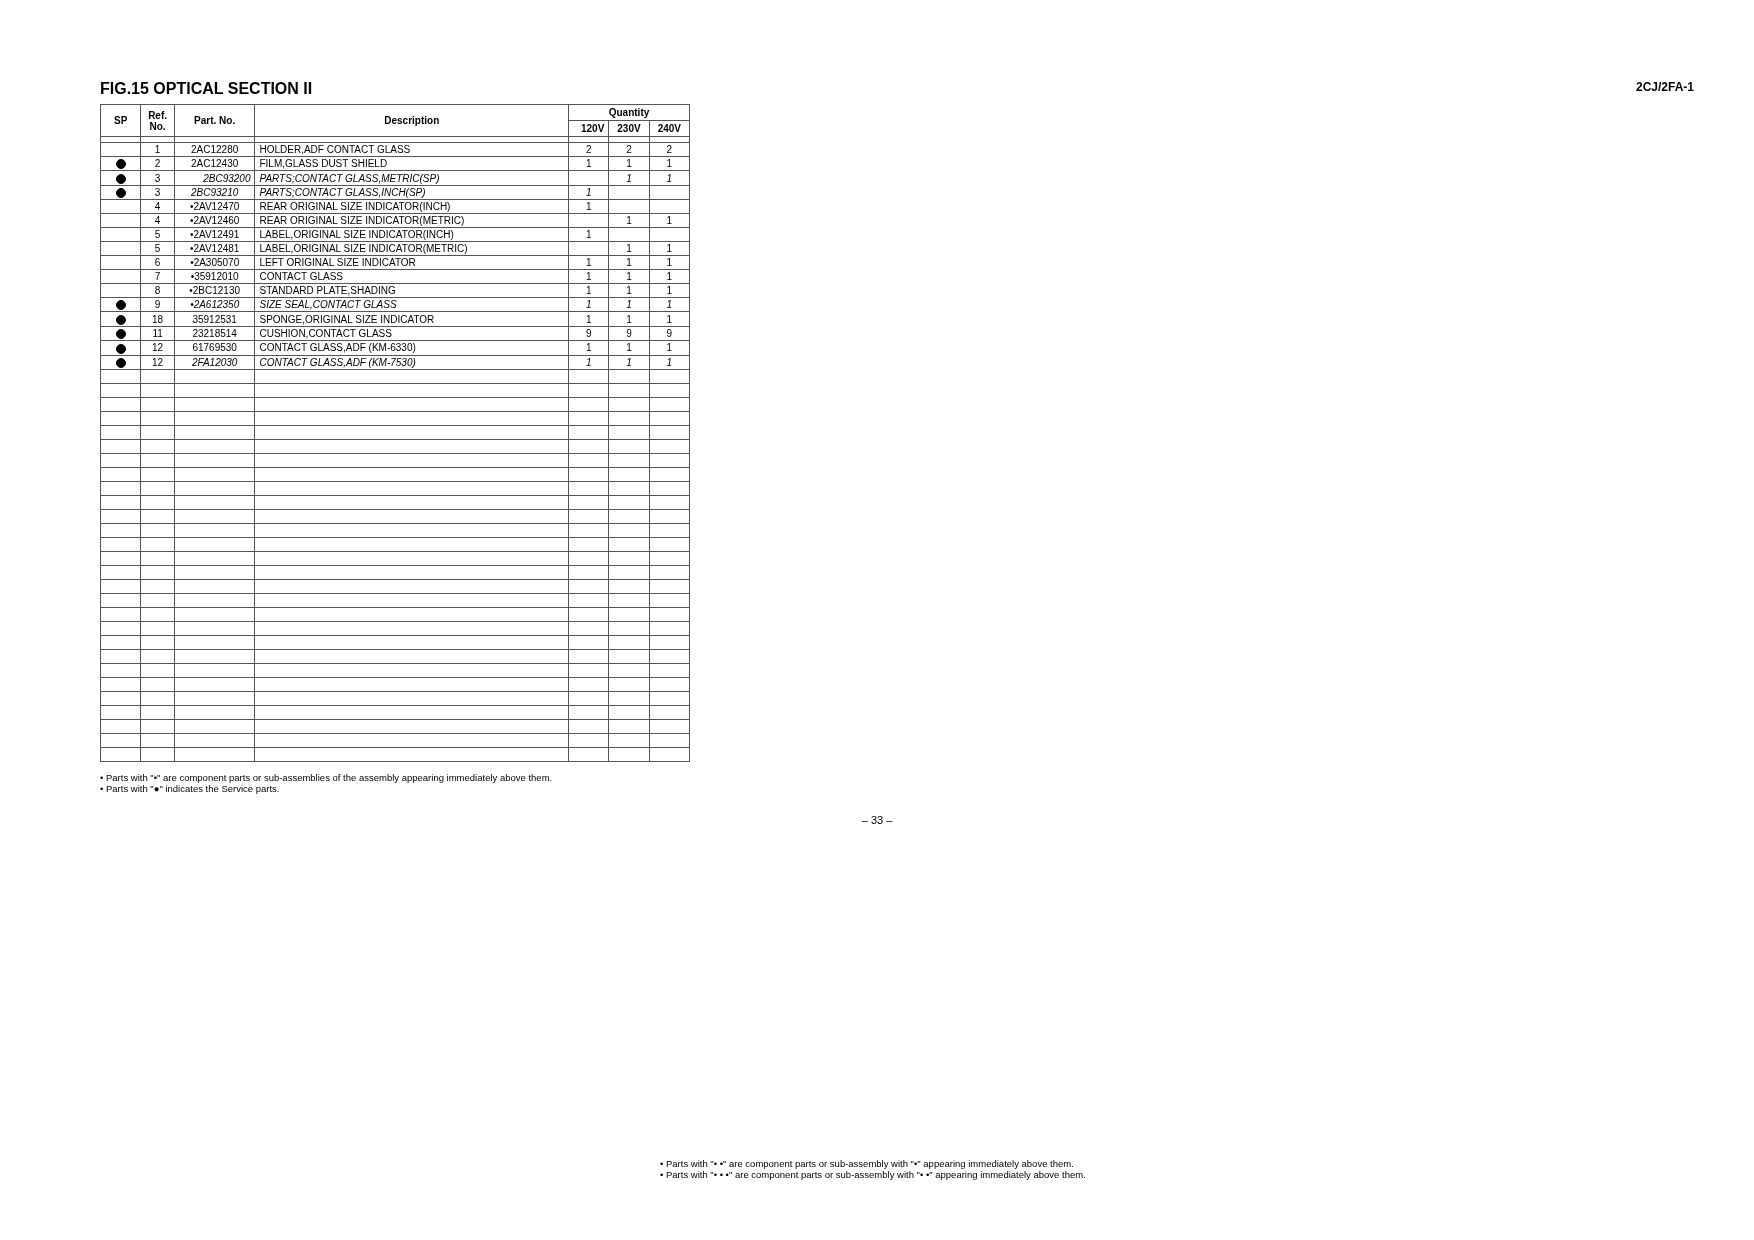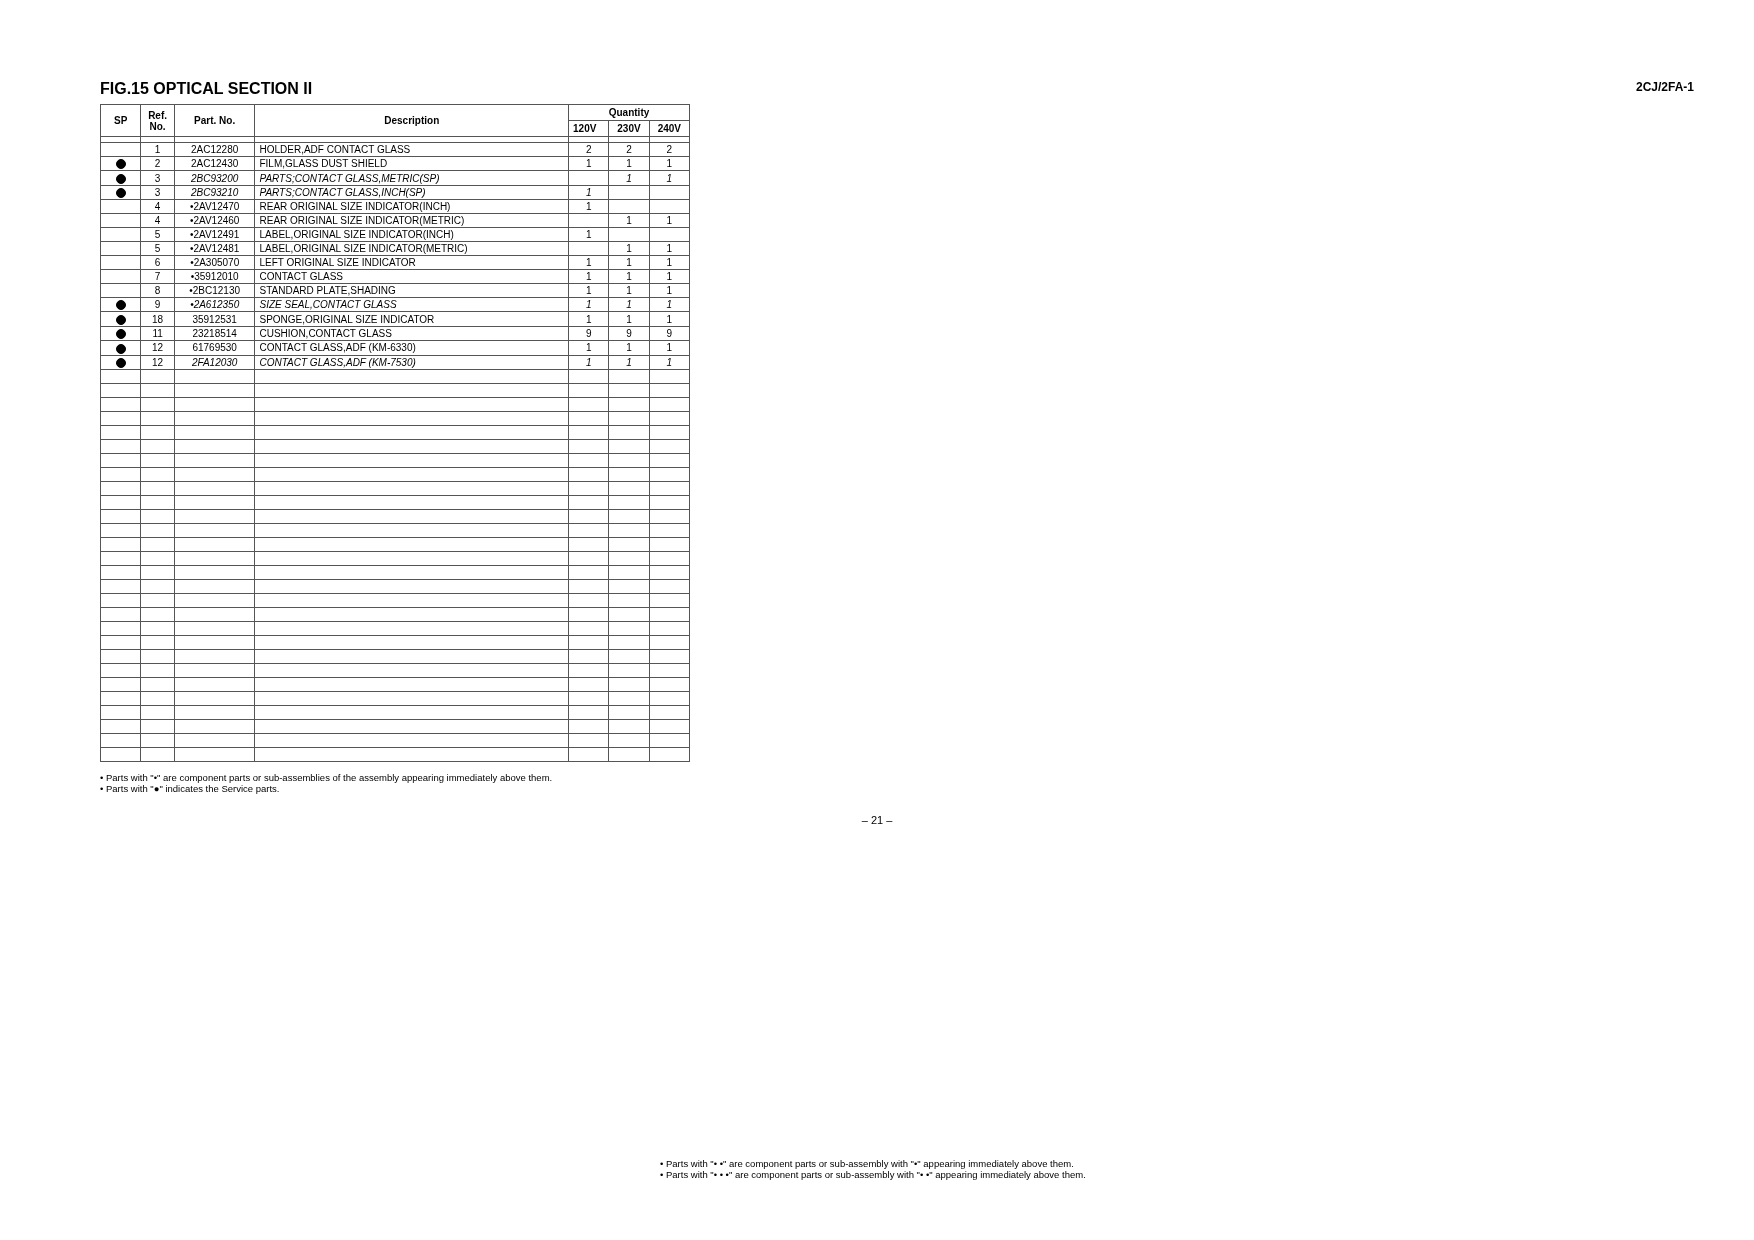--- a/index.html
+++ b/index.html
@@ -39,21 +39,21 @@
     .main-table th, .main-table td {
       border: 1px solid #555;
       padding: 2px 4px;
       vertical-align: middle;
       font-size: 10px;
     }
     .col-sp { width: 36px; text-align: center; }
     .col-ref { width: 30px; text-align: center; }
     .col-part { width: 72px; text-align: center; }
     .col-desc { width: 280px; }
-    .col-120 { width: 36px; text-align: left; }
+    .col-120 { width: 36px; text-align: right; }
     .col-230 { width: 36px; text-align: center; }
     .col-240 { width: 36px; text-align: center; }
     .data-row td {
       font-size: 10px;
       padding: 1px 4px;
     }
     .sp-cell {
       text-align: center;
       vertical-align: middle;
     }
@@ -137,21 +137,21 @@
           <td style="text-align: center;">2</td>
           <td style="text-align: center;">2AC12430</td>
           <td>FILM,GLASS DUST SHIELD</td>
           <td style="text-align: center;">1</td>
           <td style="text-align: center;">1</td>
           <td style="text-align: center;">1</td>
         </tr>
         <tr class="data-row">
           <td class="sp-cell col-sp"><span class="circle-dot"></span></td>
           <td style="text-align: center;">3</td>
-          <td style="text-align: center;"><em>2BC93200</em></td>
+          <td style="text-align: right;"><em>2BC93200</em></td>
           <td><em>PARTS;CONTACT GLASS,METRIC(SP)</em></td>
           <td style="text-align: center;"></td>
           <td style="text-align: center;"><em>1</em></td>
           <td style="text-align: center;"><em>1</em></td>
         </tr>
         <tr class="data-row">
           <td class="sp-cell col-sp"><span class="circle-dot"></span></td>
           <td style="text-align: center;">3</td>
           <td style="text-align: center;"><em>2BC93210</em></td>
           <td><em>PARTS;CONTACT GLASS,INCH(SP)</em></td>
@@ -525,14 +525,14 @@
   <div class="footer-section">
     <div>• Parts with "•" are component parts or sub-assemblies of the assembly appearing immediately above them.</div>
     <div>• Parts with "●" indicates the Service parts.</div>
   </div>
 
   <div class="footer-right">
     <div>• Parts with "• •" are component parts or sub-assembly with "•" appearing immediately above them.</div>
     <div>• Parts with "• • •" are component parts or sub-assembly with "• •" appearing immediately above them.</div>
   </div>
 
-  <div class="page-number">– 21 –</div>
+  <div class="page-number">– 33 –</div>
 </div>
 
 </body></html>

